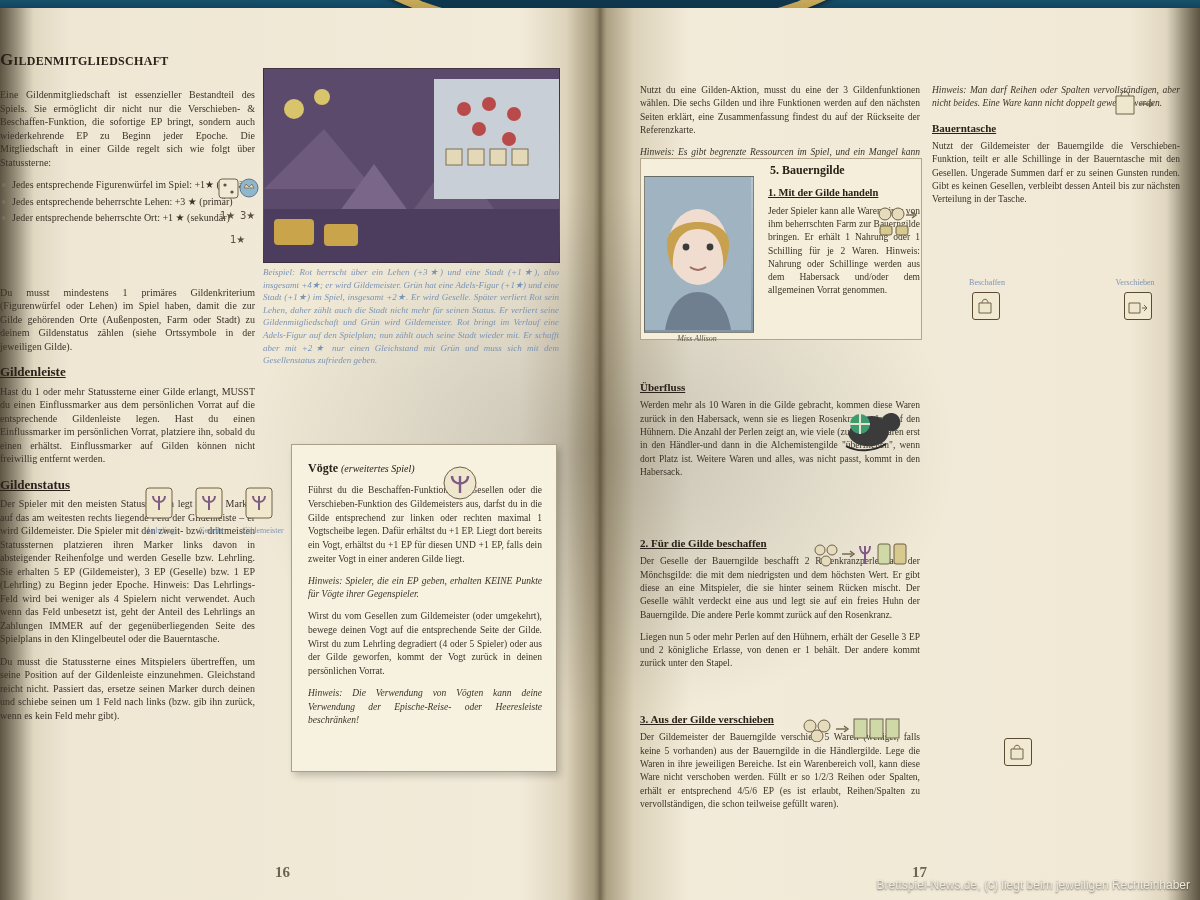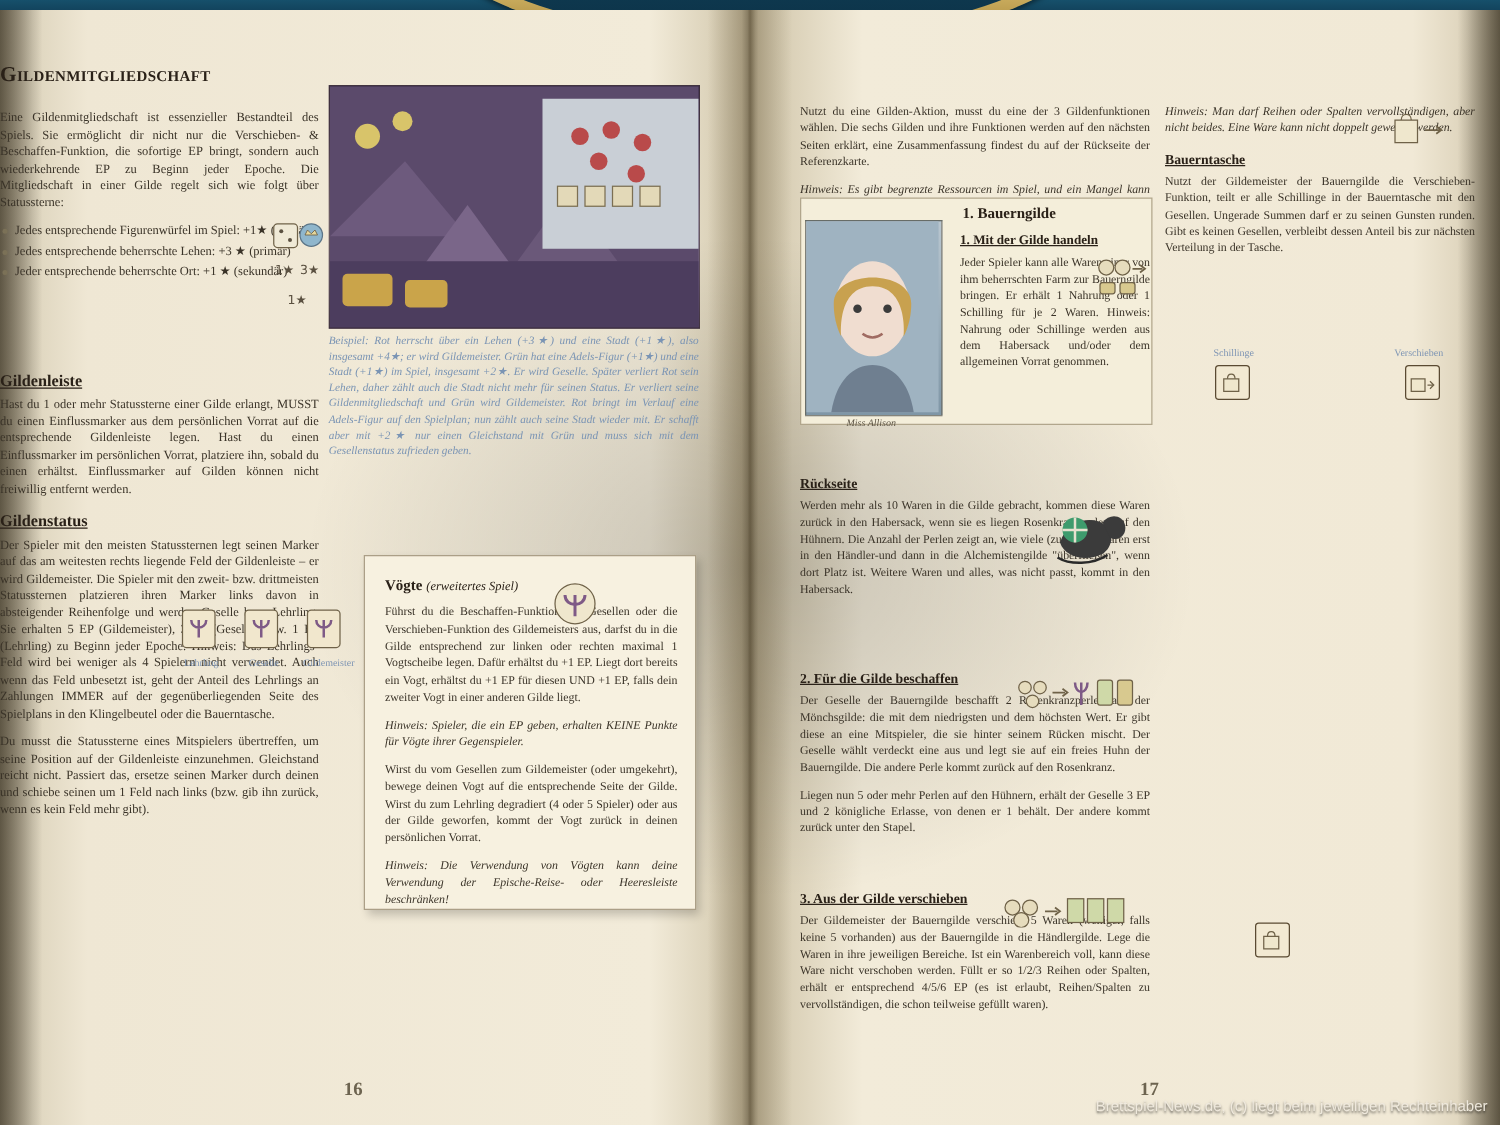--- a/index.html
+++ b/index.html
@@ -83,21 +83,21 @@
   }
 
   
   .art{position:absolute;overflow:hidden;}
   .art-topleft{
     left:263px;top:60px;width:295px;height:193px;
     background:linear-gradient(180deg,#3b2d4d 0%,#4a3a5e 18%,#6f5d7d 36%,#8a7b92 55%,#6e5f80 80%,#473a58 100%);
     border:1px solid rgba(60,45,30,.4);
   }
   .callout{
-    position:absolute;left:291px;top:436px;width:266px;height:284px;
+    position:absolute;left:291px;top:436px;width:266px;height:328px;
     background:#f7f1e0;
     border:1px solid rgba(95,78,45,.5);
     box-shadow:3px 4px 7px rgba(0,0,0,.2);
     padding:16px 14px 14px 16px;
     box-sizing:border-box;
   }
   .callout .t{font-size:12px;font-weight:bold;color:#2a2118;margin-bottom:8px;}
   .callout p{font-size:9.5px;line-height:1.45;margin:0 0 8px 0;color:#3a3328;text-align:justify;}
 
   .guild-box{
@@ -145,20 +145,21 @@
           <p class="p">Eine Gildenmitgliedschaft ist essenzieller Bestandteil des Spiels. Sie ermöglicht dir nicht nur die Verschieben- &amp; Beschaffen-Funktion, die sofortige EP bringt, sondern auch wiederkehrende EP zu Beginn jeder Epoche. Die Mitgliedschaft in einer Gilde regelt sich wie folgt über Statussterne:</p>
 
           <ul class="bullets">
             <li>Jedes entsprechende Figurenwürfel im Spiel: +1★ (primär)</li>
             <li>Jedes entsprechende beherrschte Lehen: +3 ★ (primär)</li>
             <li>Jeder entsprechende beherrschte Ort: +1 ★ (sekundär)</li>
           </ul>
 
           <div style="height:58px"></div>
 
+          <p class="p">Du musst mindestens 1 primäres Gildenkriterium (Figurenwürfel oder Lehen) im Spiel haben, damit die zur Gilde gehörenden Orte (Außenposten, Farm oder Stadt) zu deinem Gildenstatus zählen (siehe Ortssymbole in der jeweiligen Gilde).</p>
 
           <div class="sub">Gildenleiste</div>
           <p class="p">Hast du 1 oder mehr Statussterne einer Gilde erlangt, MUSST du einen Einflussmarker aus dem persönlichen Vorrat auf die entsprechende Gildenleiste legen. Hast du einen Einflussmarker im persönlichen Vorrat, platziere ihn, sobald du einen erhältst. Einflussmarker auf Gilden können nicht freiwillig entfernt werden.</p>
 
           <div class="sub">Gildenstatus</div>
           <p class="p">Der Spieler mit den meisten Statussternen legt seinen Marker auf das am weitesten rechts liegende Feld der Gildenleiste – er wird Gildemeister. Die Spieler mit den zweit- bzw. drittmeisten Statussternen platzieren ihren Marker links davon in absteigender Reihenfolge und werden Geselle bzw. Lehrling. Sie erhalten 5 EP (Gildemeister), 3 EP (Geselle) bzw. 1 EP (Lehrling) zu Beginn jeder Epoche. Hinweis: Das Lehrlings-Feld wird bei weniger als 4 Spielern nicht verwendet. Auch wenn das Feld unbesetzt ist, geht der Anteil des Lehrlings an Zahlungen IMMER auf der gegenüberliegenden Seite des Spielplans in den Klingelbeutel oder die Bauerntasche.</p>
 
           <p class="p">Du musst die Statussterne eines Mitspielers übertreffen, um seine Position auf der Gildenleiste einzunehmen. Gleichstand reicht nicht. Passiert das, ersetze seinen Marker durch deinen und schiebe seinen um 1 Feld nach links (bzw. gib ihn zurück, wenn es kein Feld mehr gibt).</p>
         </div>
 
@@ -273,40 +274,40 @@
             <ellipse cx="53" cy="70" rx="30" ry="38" fill="#f0ddd0"></ellipse>
             <path d="M22 66c0-28 62-28 62 0 0 16-6 26-6 26s4-40-25-40-25 40-25 40-6-10-6-26z" fill="#c8a14f"></path>
             <circle cx="41" cy="70" r="3.4" fill="#3b3b3b"></circle>
             <circle cx="65" cy="70" r="3.4" fill="#3b3b3b"></circle>
             <path d="M45 90q8 6 16 0" fill="none" stroke="#a06b62" stroke-width="2"></path>
             <path d="M20 153c4-26 18-38 33-38s29 12 33 38z" fill="#6f7f90"></path>
           </svg>
         </div>
         <div class="tiny it" style="position:absolute;left:44px;top:326px;width:106px;text-align:center;color:#5d5546;">Miss Allison</div>
 
-        <div class="b" style="position:absolute;left:170px;top:155px;font-size:12px;color:#2a2118;">1. Bauerngilde</div>
+        <div class="b" style="position:absolute;left:170px;top:155px;font-size:12px;color:#2a2118;">5. Bauerngilde</div>
 
         <div class="col" style="left:168px;top:178px;width:152px;font-size:9.5px;line-height:1.4;">
           <div class="sub" style="font-size:10.5px;margin-top:0;">1. Mit der Gilde handeln</div>
           <p class="p">Jeder Spieler kann alle Waren einer von ihm beherrschten Farm zur Bauerngilde bringen. Er erhält 1 Nahrung oder 1 Schilling für je 2 Waren. Hinweis: Nahrung oder Schillinge werden aus dem Habersack und/oder dem allgemeinen Vorrat genommen.</p>
         </div>
 
         <div style="position:absolute;left:276px;top:196px;width:48px;height:34px;">
           <svg class="svgicon" width="48" height="34" viewBox="0 0 48 34">
             <circle cx="9" cy="10" r="6" fill="#e6dcbd" stroke="#6f6248"></circle>
             <circle cx="22" cy="10" r="6" fill="#e6dcbd" stroke="#6f6248"></circle>
             <path d="M30 11h8" stroke="#6f6248" stroke-width="1.4"></path>
             <path d="M36 8l4 3-4 3" fill="none" stroke="#6f6248" stroke-width="1.4"></path>
             <rect x="4" y="22" width="12" height="9" rx="2" fill="#d8c98f" stroke="#6f6248"></rect>
             <rect x="20" y="22" width="12" height="9" rx="2" fill="#d8c98f" stroke="#6f6248"></rect>
           </svg>
         </div>
 
         <div class="col" style="left:40px;top:372px;width:280px;font-size:9.5px;line-height:1.4;">
-          <div class="sub" style="font-size:11px;margin-top:0;">Rückseite</div>
+          <div class="sub" style="font-size:11px;margin-top:0;">Überfluss</div>
           <p class="p">Werden mehr als 10 Waren in die Gilde gebracht, kommen diese Waren zurück in den Habersack, wenn sie es liegen Rosenkranzperlen auf den Hühnern. Die Anzahl der Perlen zeigt an, wie viele (zufällige) Waren erst in den Händler-und dann in die Alchemistengilde "überfließen", wenn dort Platz ist. Weitere Waren und alles, was nicht passt, kommt in den Habersack.</p>
         </div>
 
         <div style="position:absolute;left:238px;top:376px;width:82px;height:74px;">
           <svg class="svgicon" width="82" height="74" viewBox="0 0 82 74">
             <path d="M10 50c6-18 26-22 36-14 8 7 6 20-4 24-12 5-28 2-32-10z" fill="#3b3b3b"></path>
             <path d="M44 34c6-8 16-6 18 2 2 8-6 14-12 10z" fill="#3b3b3b"></path>
             <circle cx="22" cy="40" r="10" fill="#3e9b6d"></circle>
             <path d="M12 40h20M22 30v20" stroke="#e6e1cf" stroke-width="2"></path>
             <path d="M8 62c10 6 28 6 40-2" stroke="#2a2a2a" stroke-width="2" fill="none"></path>
@@ -361,21 +362,21 @@
 
         <div style="position:absolute;left:508px;top:76px;width:58px;height:36px;">
           <svg class="svgicon" width="58" height="36" viewBox="0 0 58 36">
             <path d="M8 12h18v18H8z" fill="#efe7cd" stroke="#6f6248"></path>
             <path d="M13 12c0-6 8-6 8 0" fill="none" stroke="#6f6248"></path>
             <path d="M32 20h12" stroke="#6f6248" stroke-width="1.4"></path>
             <path d="M41 17l4 3-4 3" fill="none" stroke="#6f6248" stroke-width="1.4"></path>
           </svg>
         </div>
 
-        <div class="tag" style="left:352px;top:270px;width:70px;">Schillinge</div>
+        <div class="tag" style="left:352px;top:270px;width:70px;">Beschaffen</div>
         <div class="tag" style="left:498px;top:270px;width:74px;">Verschieben</div>
         <div class="tag" style="left:386px;top:742px;width:64px;text-decoration:underline;">Handeln</div>
 
         <div class="pin" style="left:372px;top:284px;">
           <svg class="svgicon" width="24" height="24" viewBox="0 0 24 24">
             <path d="M6 10h12v10H6z" fill="#efe7cd" stroke="#6f6248"></path>
             <path d="M9 10c0-5 6-5 6 0" fill="none" stroke="#6f6248"></path>
           </svg>
         </div>
         <div class="pin" style="left:524px;top:284px;">

